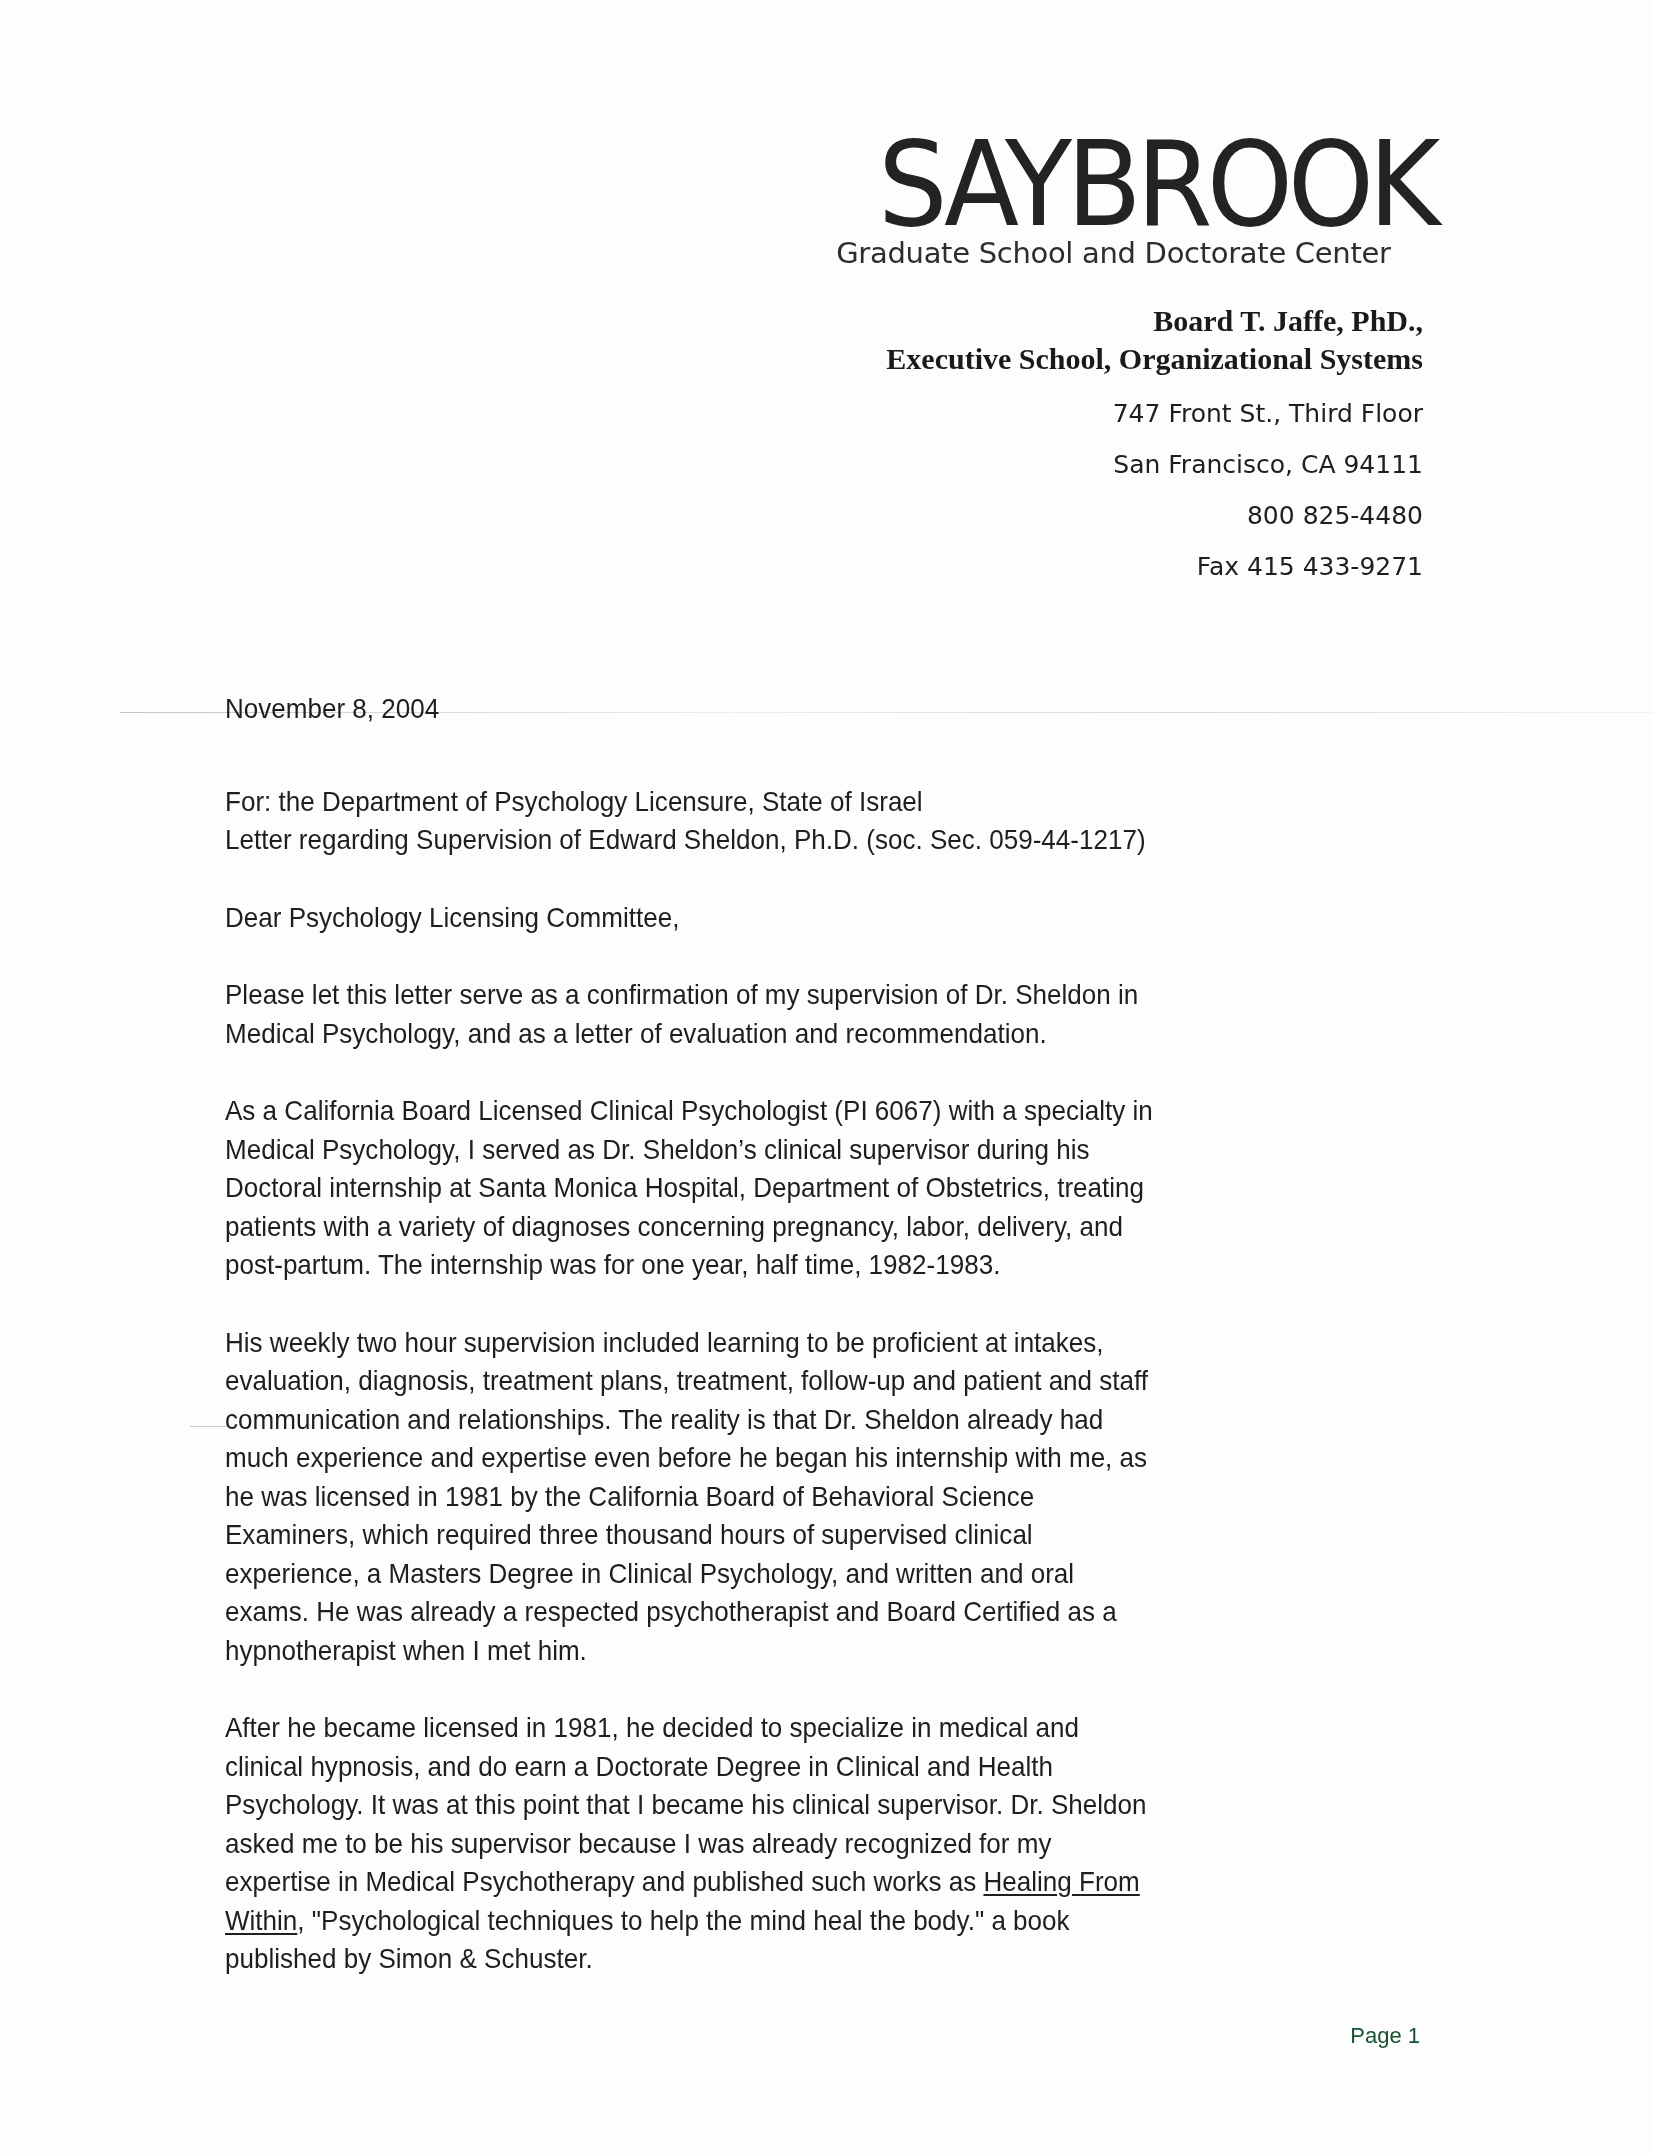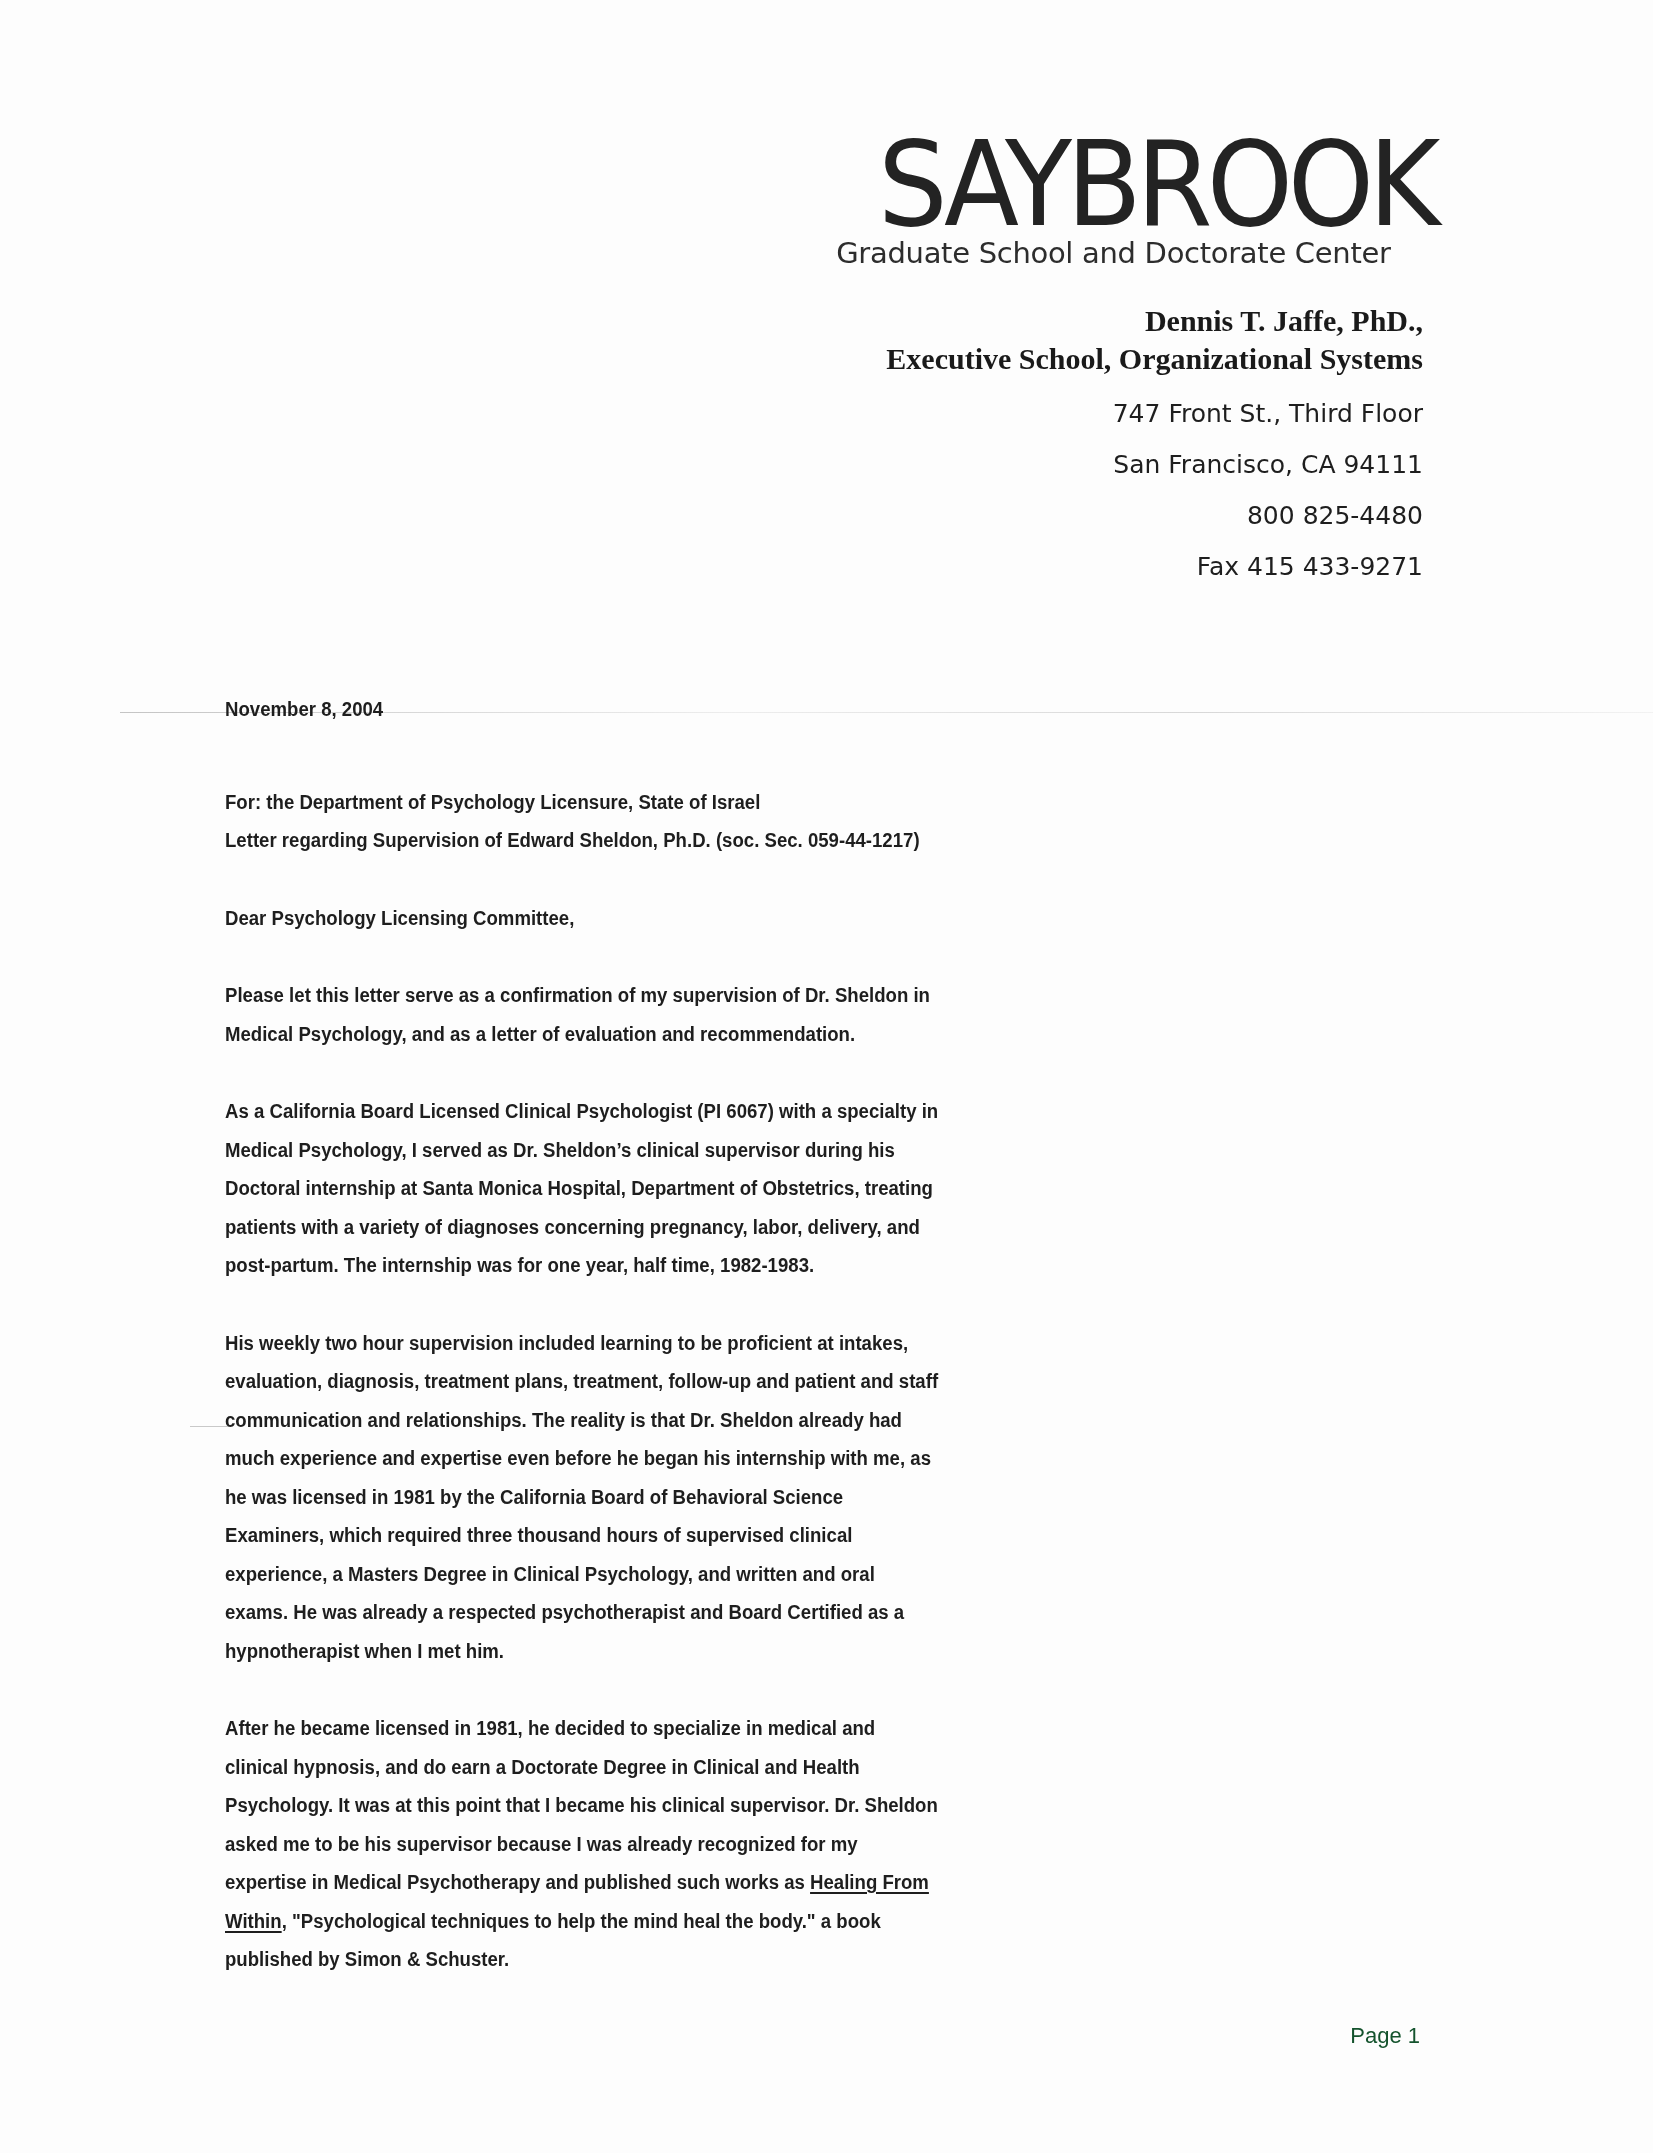--- a/index.html
+++ b/index.html
@@ -10,21 +10,21 @@
 
   .letterhead { position: absolute; right: 218px; top: 128px; text-align: left; }
   .logo { font-family: "DejaVu Sans", sans-serif; font-size: 118px; line-height: 112px; letter-spacing: -6px; color: #232323; font-weight: normal; transform: scaleX(0.93); transform-origin: right center; white-space: nowrap; }
   .logo-sub { font-family: "DejaVu Sans", sans-serif; font-size: 29px; line-height: 34px; color: #2d2d2d; margin-top: -4px; letter-spacing: -0.3px; white-space: nowrap; }
 
   .sender { position: absolute; right: 230px; top: 302px; text-align: right; }
   .sender-name, .sender-title { font-family: "Liberation Serif", serif; font-weight: bold; font-size: 30px; line-height: 38px; color: #1a1a1a; white-space: nowrap; }
   .addr { font-family: "DejaVu Sans", sans-serif; font-size: 25px; line-height: 51px; color: #1e1e1e; white-space: nowrap; }
   .addr.first { margin-top: 10px; }
 
-  .body { position: absolute; left: 225px; top: 690px; width: 1200px; font-family: "Liberation Sans", sans-serif; font-size: 20px; line-height: 38.5px; color: #1e1e1e; font-weight: bold; }
+  .body { position: absolute; left: 225px; top: 690px; width: 1200px; font-family: "Liberation Sans", sans-serif; font-size: 28px; line-height: 38.5px; color: #1e1e1e; }
   .body p { margin: 0; }
   .line { display: block; white-space: nowrap; transform: scaleX(0.93); transform-origin: left center; }
   .gap-date { height: 54px; }
   .gap { height: 39px; }
   .u { text-decoration: underline; text-underline-offset: 3px; }
 
   .page-num { position: absolute; right: 233px; top: 2023px; font-family: "Liberation Sans", sans-serif; font-size: 22px; color: #14532d; }
 </style>
 </head>
 <body>
@@ -32,21 +32,21 @@
 <div class="page">
   <div class="fold-line"></div>
   <div class="fold-line2"></div>
 
   <div class="letterhead">
     <div class="logo">SAYBROOK</div>
     <div class="logo-sub">Graduate School and Doctorate Center</div>
   </div>
 
   <div class="sender">
-    <div class="sender-name">Dennis T. Jaffe, PhD.,</div>
+    <div class="sender-name">Board T. Jaffe, PhD.,</div>
     <div class="sender-title">Executive School, Organizational Systems</div>
     <div class="addr first">747 Front St., Third Floor</div>
     <div class="addr">San Francisco, CA 94111</div>
     <div class="addr">800 825-4480</div>
     <div class="addr">Fax 415 433-9271</div>
   </div>
 
   <div class="body">
     <span class="line">November 8, 2004</span>
     <div class="gap-date"></div>

